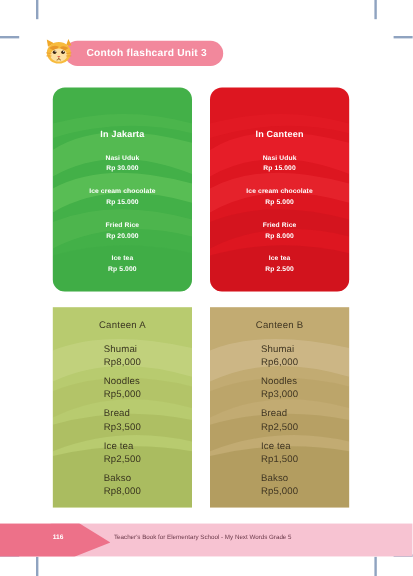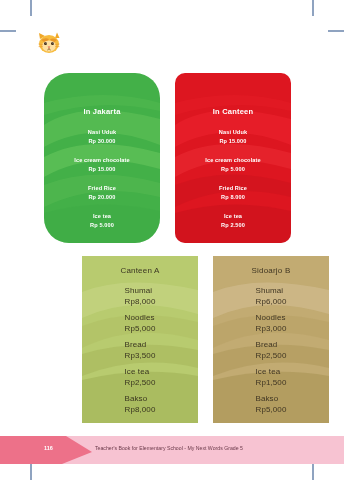--- a/index.html
+++ b/index.html
@@ -35,34 +35,34 @@
   .pill span{
     color:#ffffff;font-size:8.5px;font-weight:bold;letter-spacing:.2px;white-space:nowrap;
   }
 
   
   .cards{position:absolute;left:44px;top:73px;width:248px;height:170px;}
   .card{
     position:absolute;top:0;width:116px;height:170px;border-radius:10px;
     overflow:hidden;
   }
-  .card.green{left:0;background:#43b048;border-radius:25px;}
+  .card.green{left:0;background:#43b048;}
   .card.red{left:131px;background:#dd1620;}
   .card .waves{position:absolute;inset:0;}
   .card .inner{
     position:absolute;inset:0;display:flex;flex-direction:column;
     align-items:center;justify-content:flex-start;padding-top:34px;box-sizing:border-box;
   }
   .card .ctitle{color:#fff;font-size:7.5px;font-weight:bold;margin-bottom:12px;letter-spacing:.2px;}
   .card .item{text-align:center;margin-bottom:10px;}
   .card .item .nm{color:#fff;font-size:5.6px;font-weight:bold;line-height:1.6;display:block;letter-spacing:.1px;}
   .card .item .pr{color:#fff;font-size:5.6px;font-weight:bold;line-height:1.6;display:block;letter-spacing:.1px;}
 
   
-  .canteens{position:absolute;left:44px;top:256px;width:248px;height:167px;margin-left:38px;}
+  .canteens{position:absolute;left:44px;top:256px;width:248px;height:167px;}
   .ccard{position:absolute;top:0;width:116px;height:167px;overflow:hidden;}
   .ccard.a{left:0;background:#b8cb6f;}
   .ccard.b{left:131px;background:#c2ab72;}
   .ccard .waves{position:absolute;inset:0;}
   .ccard .inner{
     position:absolute;inset:0;display:flex;flex-direction:column;
     align-items:center;justify-content:flex-start;padding-top:10px;box-sizing:border-box;
   }
   .ccard .ctitle{font-size:8px;color:#3c3723;margin-bottom:10px;letter-spacing:.2px;}
   .ccard.b .ctitle{color:#413723;}
@@ -106,20 +106,23 @@
         <circle cx="16.5" cy="12.5" r="1.5" fill="#3a2410"></circle>
         <circle cx="10" cy="12" r="0.5" fill="#fff"></circle>
         <circle cx="17" cy="12" r="0.5" fill="#fff"></circle>
         <path d="M11.6 15.6 L14.4 15.6 L13 17.2 Z" fill="#e0644f"></path>
         <path d="M13 17.2 Q13 19 11.2 19.1" stroke="#8a5a22" stroke-width="0.7" fill="none"></path>
         <path d="M13 17.2 Q13 19 14.8 19.1" stroke="#8a5a22" stroke-width="0.7" fill="none"></path>
         <path d="M2.5 13 L7 13.8 M2.6 15.6 L7 15.6" stroke="#e8972a" stroke-width="0.6"></path>
         <path d="M23.5 13 L19 13.8 M23.4 15.6 L19 15.6" stroke="#e8972a" stroke-width="0.6"></path>
       </svg>
     </span>
+    <div class="pill">
+      <span>Contoh flashcard Unit 3</span>
+    </div>
   </div>
 
   <div class="cards">
 
     <div class="card green">
       <svg class="waves" viewBox="0 0 116 170" preserveAspectRatio="none">
         <path d="M0 52 Q40 26 116 46 L116 72 Q50 46 0 74 Z" fill="#63c35a" opacity=".55"></path>
         <path d="M0 84 Q45 60 116 80 L116 96 Q48 76 0 104 Z" fill="#6ec95f" opacity=".5"></path>
         <path d="M0 112 Q50 92 116 110 L116 124 Q52 108 0 134 Z" fill="#5cbd55" opacity=".45"></path>
         <path d="M0 140 Q55 124 116 138 L116 170 L0 170 Z" fill="#3da844" opacity=".35"></path>
@@ -211,21 +214,21 @@
     </div>
 
     <div class="ccard b">
       <svg class="waves" viewBox="0 0 116 167" preserveAspectRatio="none">
         <path d="M0 36 Q45 18 116 34 L116 58 Q50 38 0 62 Z" fill="#d2be93" opacity=".6"></path>
         <path d="M0 70 Q50 50 116 66 L116 84 Q52 66 0 92 Z" fill="#b8a164" opacity=".55"></path>
         <path d="M0 98 Q55 82 116 94 L116 112 Q56 98 0 120 Z" fill="#af9a5c" opacity=".6"></path>
         <path d="M0 124 Q58 110 116 120 L116 167 L0 167 Z" fill="#a99455" opacity=".6"></path>
       </svg>
       <div class="inner">
-        <div class="ctitle">Sidoarjo B</div>
+        <div class="ctitle">Canteen B</div>
         <div class="item">
           <span class="nm">Shumai</span>
           <span class="pr">Rp6,000</span>
         </div>
         <div class="item">
           <span class="nm">Noodles</span>
           <span class="pr">Rp3,000</span>
         </div>
         <div class="item">
           <span class="nm">Bread</span>

